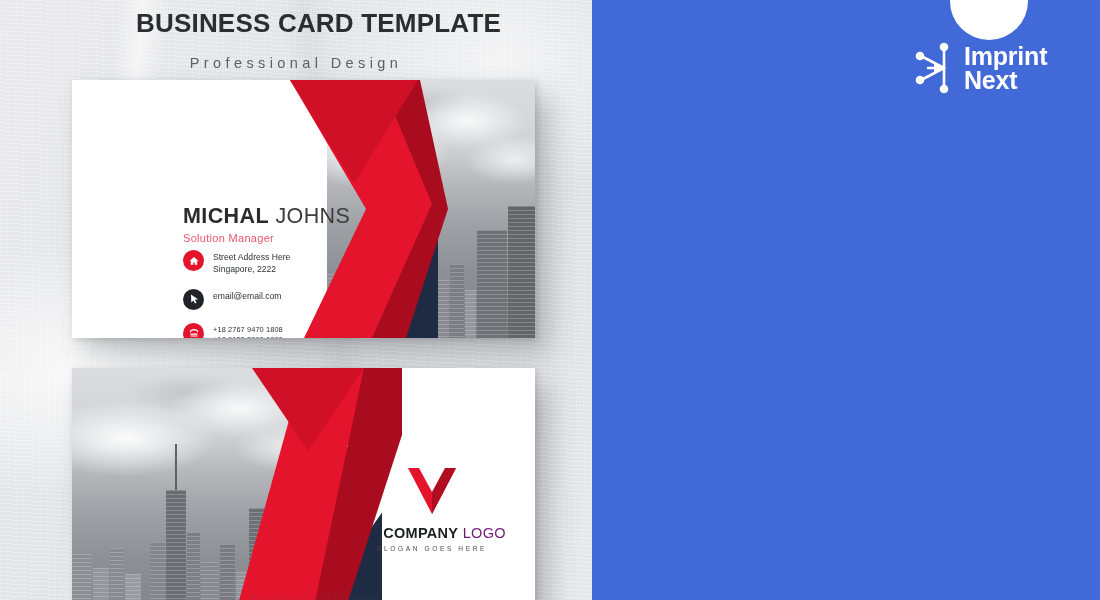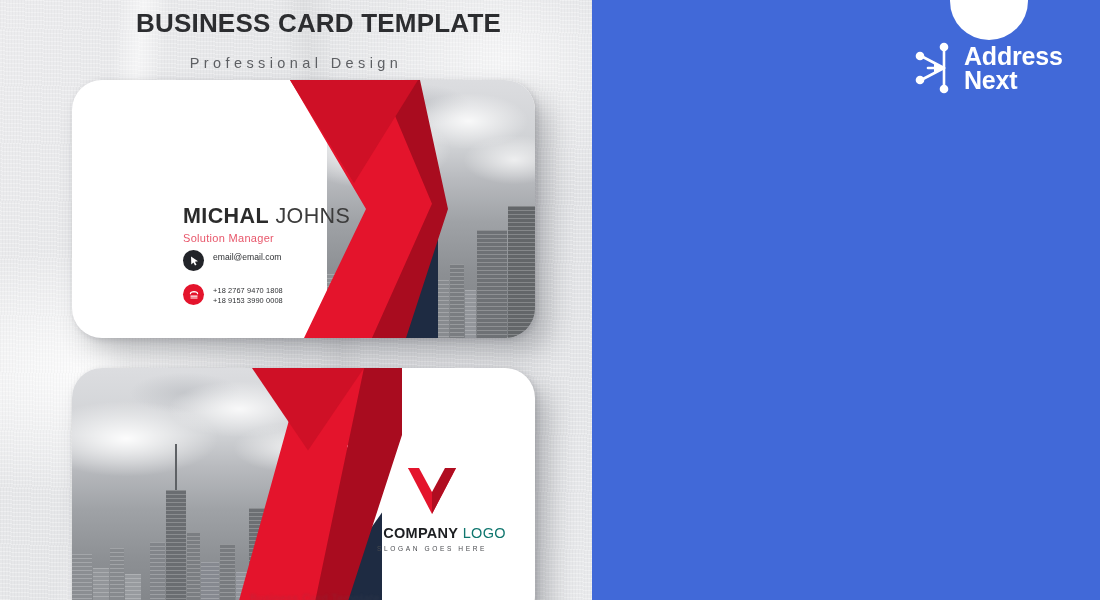--- a/index.html
+++ b/index.html
@@ -43,21 +43,20 @@
       linear-gradient(96deg, rgba(255,255,255,0) 18%, rgba(255,255,255,0.55) 22%, rgba(255,255,255,0) 26%),
       linear-gradient(84deg, rgba(0,0,0,0) 52%, rgba(0,0,0,0.035) 56%, rgba(0,0,0,0) 60%);
   }
 
   
   .card {
     position: absolute;
     overflow: hidden;
     background: #ffffff;
     box-shadow: 14px 16px 26px rgba(60,62,70,0.30), 2px 2px 6px rgba(60,62,70,0.18);
-    border-radius: 30px;
   }
   #card-front { left: 72px; top: 80px; width: 463px; height: 258px; }
   #card-back  { left: 72px; top: 368px; width: 463px; height: 258px; }
 
   
   .photo {
     position: absolute;
     top: 0; height: 100%;
     overflow: hidden;
     background: linear-gradient(#dcdde0 0%, #cfd1d4 26%, #b9bbbf 38%, #9fa2a6 55%, #8c8f93 75%, #7e8185 100%);
@@ -102,21 +101,21 @@
   .cicon.dark { background: #222429; }
   .cicon svg { width: 12px; height: 12px; fill: #fff; }
   .ctext { font-size: 8.6px; line-height: 1.38; color: #2e3033; padding-top: 2px; white-space: nowrap; }
   .ctext.small { font-size: 7.4px; letter-spacing: .1px; }
 
   
   .logo-block { position: absolute; text-align: center; }
   .vmark { width: 54px; height: 50px; margin: 0 auto 9px; position: relative; }
   .co-name { font-size: 14.5px; letter-spacing: .3px; color: #1d1f22; white-space: nowrap; }
   .co-name b { font-weight: 700; margin-left: 25px; }
-  .co-name span { font-weight: 400; color: #0f766e; }
+  .co-name span { font-weight: 400; color: #701a75; }
   .co-slogan {
     font-size: 6.6px; letter-spacing: 2.6px; color: #4a4c50; margin-top: 4px; white-space: nowrap;
   }
 
   
   .hdr { position: absolute; left: 0; top: 8px; width: 592px; text-align: center; }
   .hdr-title {
     font-size: 26px; font-weight: 700; color: #2c2d30; letter-spacing: .2px; padding-left: 45px;
   }
   .hdr-sub {
@@ -216,20 +215,31 @@
       <div class="card-text" style="left:111px; top:124px;">
         <div class="name">
           <b>MICHAL</b>
           <span>JOHNS</span>
         </div>
         <div class="role">Solution Manager</div>
       </div>
 
       <div class="contact-list">
 
+        <div class="crow">
+          <span class="cicon red">
+            <svg viewBox="0 0 24 24">
+                <path d="M12 4 3 12h2.6v7.5h5V15h2.8v4.5h5V12H21z"></path>
+              </svg>
+          </span>
+          <span class="ctext">
+            <span>Street Address Here</span><br>
+            <span>Singapore, 2222</span>
+          </span>
+        </div>
 
         <div class="crow">
           <span class="cicon dark">
             <svg viewBox="0 0 24 24">
                 <path d="M6 3 20 12.4l-6.1.9 3.1 6-3 1.5-3.1-6L6.6 19z"></path>
               </svg>
           </span>
           <span class="ctext">email@email.com</span>
         </div>
 
@@ -319,20 +329,20 @@
             <line x1="34" y1="26" x2="18" y2="26"></line>
           </g>
           <path d="M24 20 L34 26 L24 32 Z" fill="#ffffff"></path>
           <circle cx="34" cy="5" r="4.3" fill="#ffffff"></circle>
           <circle cx="34" cy="47" r="4.3" fill="#ffffff"></circle>
           <circle cx="10" cy="14" r="4.3" fill="#ffffff"></circle>
           <circle cx="10" cy="38" r="4.3" fill="#ffffff"></circle>
         </svg>
       </span>
       <span class="brand-name">
-        <span>Address</span><br>
+        <span>Imprint</span><br>
         <span>Next</span>
       </span>
     </div>
 
   </div>
 
 </div>
 
 </body></html>

